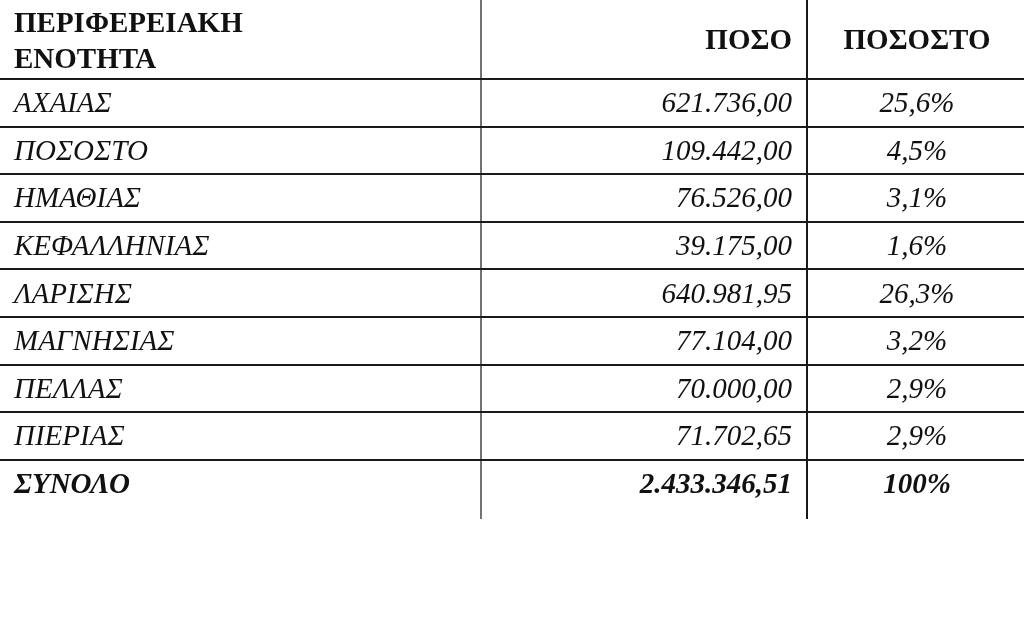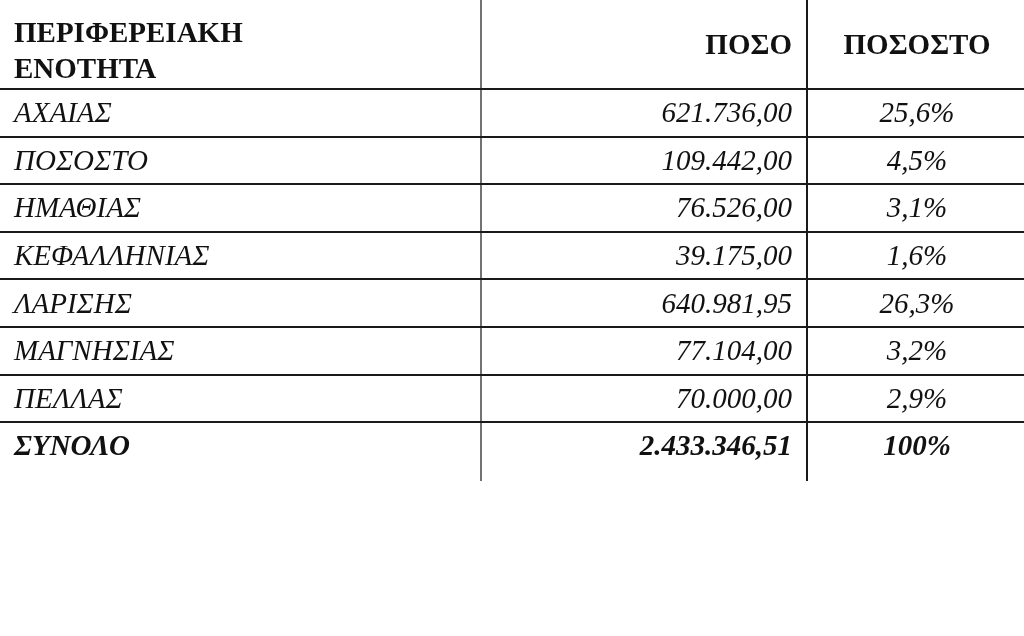--- a/index.html
+++ b/index.html
@@ -36,21 +36,21 @@
     vertical-align: middle;
   }
   .table td {
     height: 45.6px;
     vertical-align: middle;
     font-style: italic;
   }
   .col-name { width: 454px; text-align: left; }
   .col-amount { width: 296px; text-align: right; border-left: 2px solid #737373; border-right: 2px solid #1a1a1a; padding-right: 14px !important; }
   .col-pct { text-align: center; padding-right: 12px !important; }
-  .table th.col-name { line-height: 1.25; padding-top: 12px; }
+  .table th.col-name { line-height: 1.25; padding-top: 2px; }
   .table th.col-amount, .table th.col-pct { vertical-align: middle; padding-top: 0; }
   .total td { font-weight: bold; border-bottom: none; height: 50px; vertical-align: top; padding-top: 8px; }
 </style>
 </head>
 <body>
 
 <table class="table">
   <thead>
     <tr>
       <th class="col-name">
@@ -90,19 +90,24 @@
     <tr>
       <td class="col-name">ΜΑΓΝΗΣΙΑΣ</td>
       <td class="col-amount">77.104,00</td>
       <td class="col-pct">3,2%</td>
     </tr>
     <tr>
       <td class="col-name">ΠΕΛΛΑΣ</td>
       <td class="col-amount">70.000,00</td>
       <td class="col-pct">2,9%</td>
     </tr>
+    <tr>
+      <td class="col-name">ΠΙΕΡΙΑΣ</td>
+      <td class="col-amount">71.702,65</td>
+      <td class="col-pct">2,9%</td>
+    </tr>
     <tr class="total">
       <td class="col-name">ΣΥΝΟΛΟ</td>
       <td class="col-amount">2.433.346,51</td>
       <td class="col-pct">100%</td>
     </tr>
   </tbody>
 </table>
 
 </body></html>

